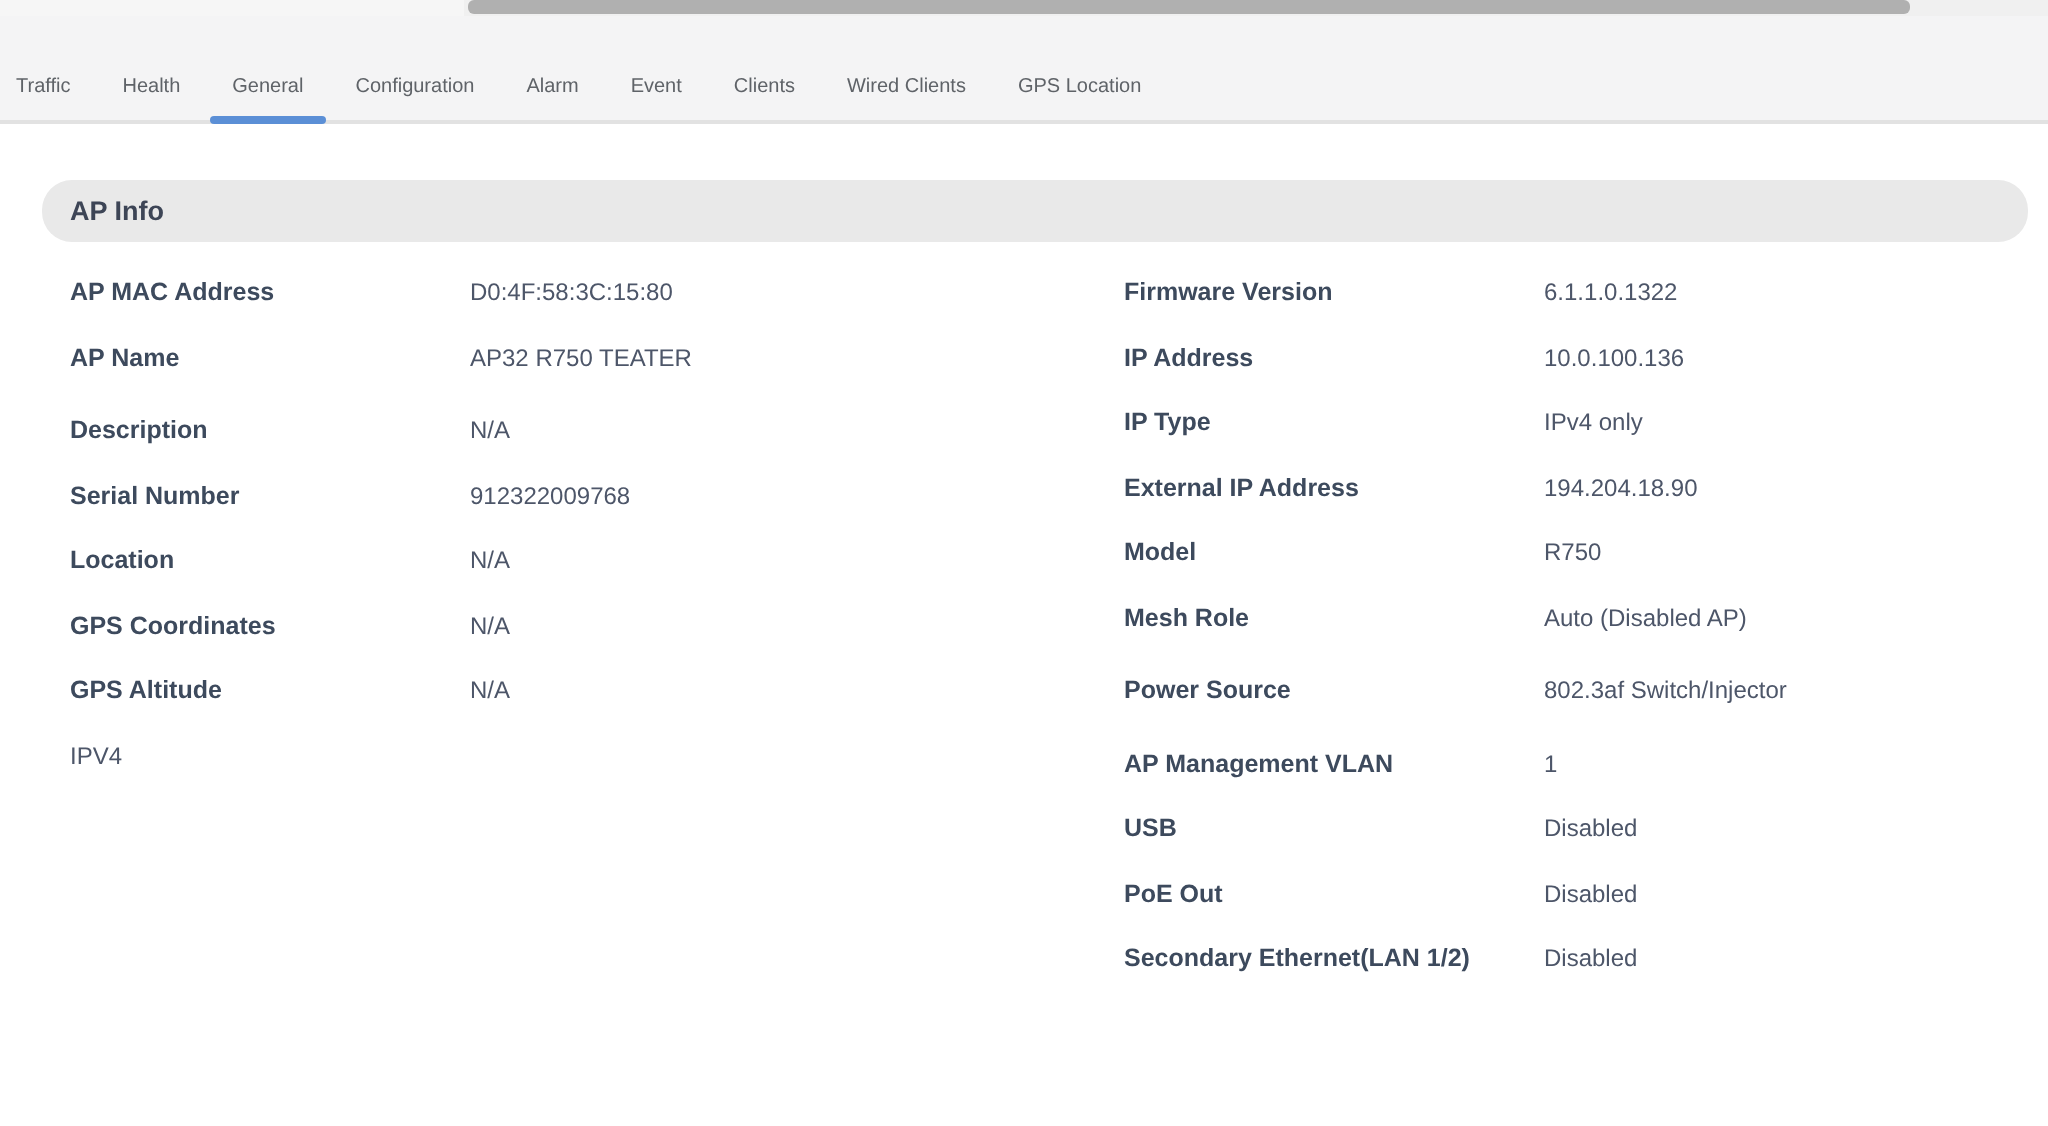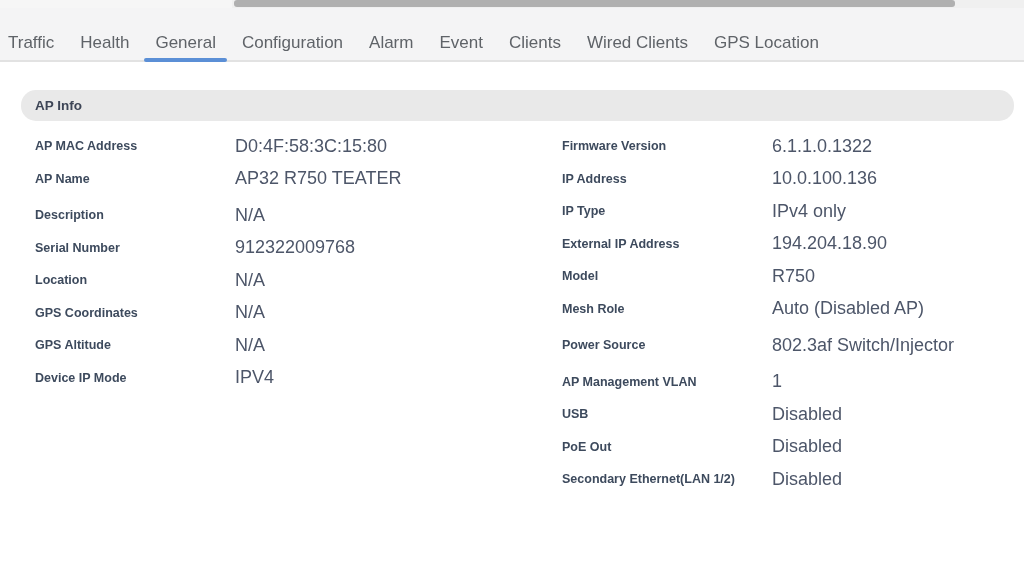--- a/index.html
+++ b/index.html
@@ -36,21 +36,21 @@
     position:absolute;top:8px;left:0;width:1024px;height:54px;
     background:#f4f4f5;
     border-bottom:2px solid #e2e2e2;
     display:flex;align-items:center;
     padding-top:18px;
   }
   .tab{
     position:relative;height:100%;
     display:flex;align-items:center;
     padding:0 13px;
-    font-size:17px;color:var(--tab-text);
+    font-size:10px;color:var(--tab-text);
     cursor:pointer;white-space:nowrap;
   }
   .tab:first-child{padding-left:8px;}
   .tab.active .tab-underline{
     position:absolute;left:2px;right:2px;bottom:-2px;height:4px;
     background:var(--accent);border-radius:2px;
   }
 
   
   .content{position:absolute;top:64px;left:0;width:1024px;}
@@ -73,21 +73,21 @@
     height:32.5px;
   }
   .row.spaced{margin-top:4px;}
   .row .label{
     font-size:12.5px;font-weight:bold;color:var(--label-text);
     white-space:nowrap;
   }
   .col.left .label{width:200px;}
   .col.right .label{width:210px;margin-left:44px;}
   .row .value{
-    font-size:18px;color:var(--value-text);
+    font-size:12px;color:var(--value-text);
     white-space:nowrap;
   }
 </style>
 </head>
 <body>
 
 <div class="top-strip">
   <div class="scroll-track">
     <div class="scroll-thumb"></div>
   </div>
@@ -153,21 +153,20 @@
       </div>
       <div class="row">
         <div class="label">GPS Coordinates</div>
         <div class="value">N/A</div>
       </div>
       <div class="row">
         <div class="label">GPS Altitude</div>
         <div class="value">N/A</div>
       </div>
       <div class="row">
-        <div class="label">Device IP Mode</div>
         <div class="value">IPV4</div>
       </div>
     </div>
 
     <div class="col right">
       <div class="row">
         <div class="label">Firmware Version</div>
         <div class="value">6.1.1.0.1322</div>
       </div>
       <div class="row">

